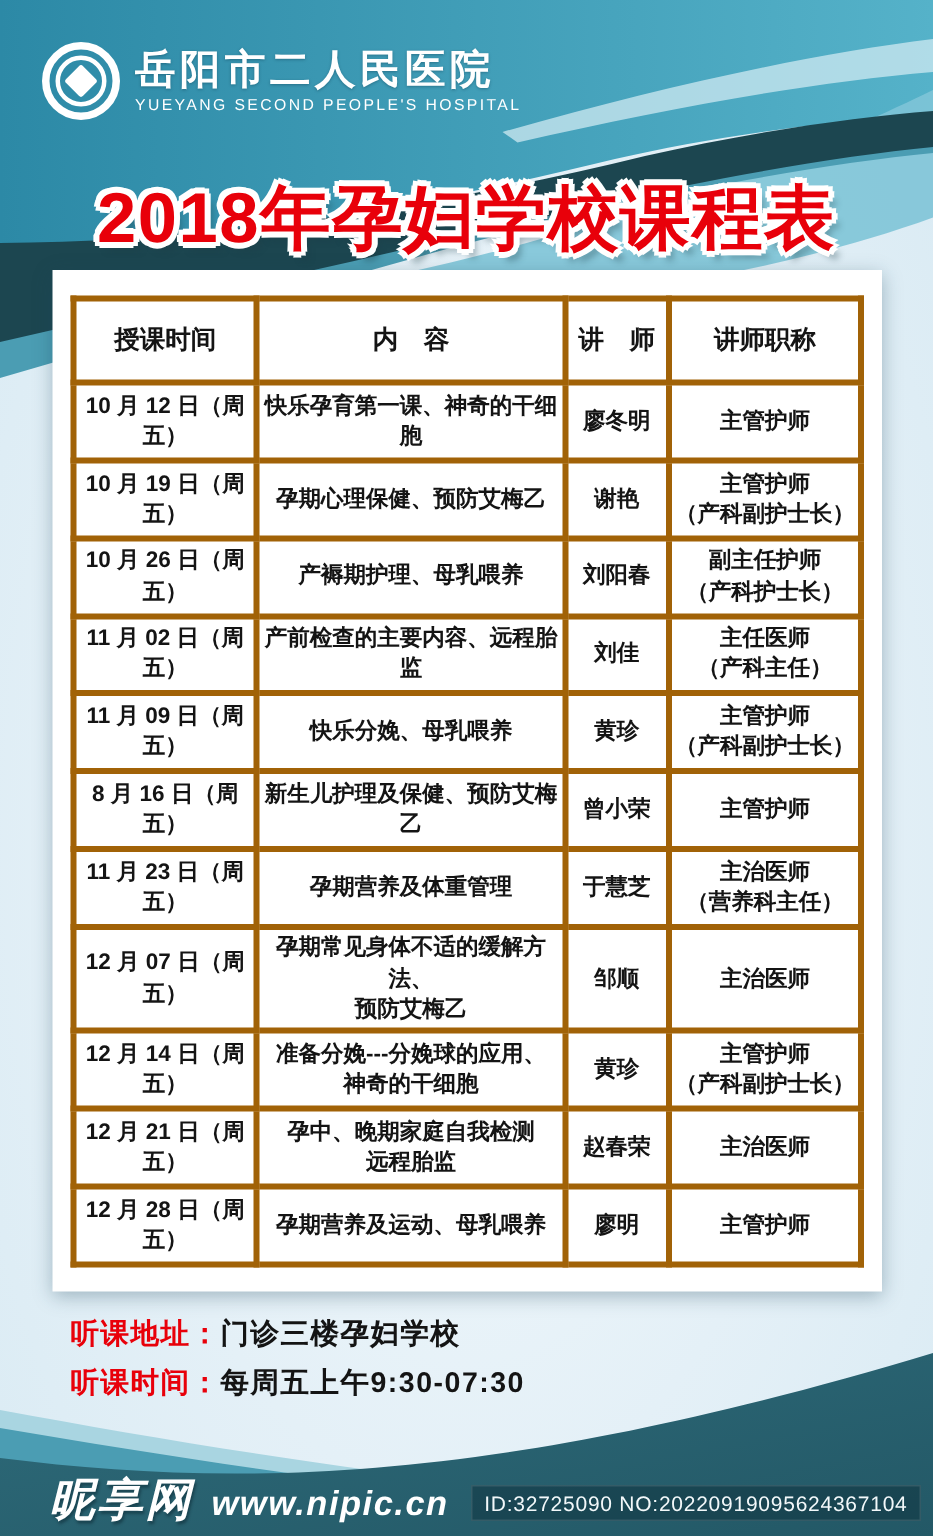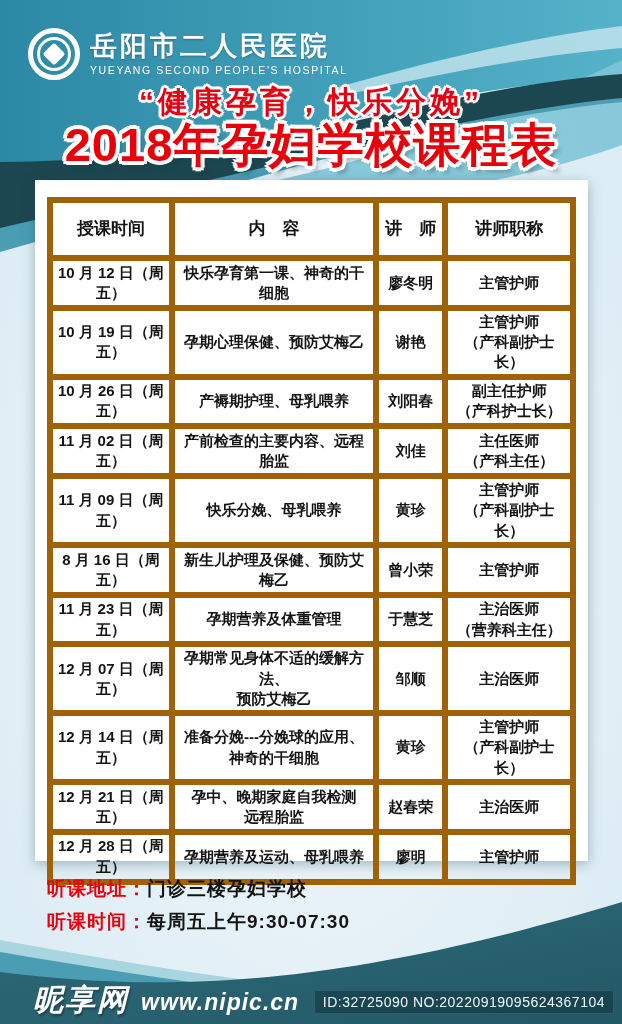--- a/index.html
+++ b/index.html
@@ -41,21 +41,21 @@
   
   .panel{
     position:absolute;left:35px;top:180px;width:553px;height:681px;z-index:2;
     background:#fff;box-shadow:0 3px 12px rgba(30,70,90,.35);
   }
   table.schedule{
     position:absolute;left:12px;top:17px;width:529px;height:648px;
     border-collapse:collapse;table-layout:fixed;
   }
   .schedule th,.schedule td{
-    border:6px solid #a16207;
+    border:4px solid #a16207;
     text-align:center;vertical-align:middle;
     color:#141414;white-space:pre-line;line-height:1.35;
     padding:1px 2px;
   }
   .schedule th{font-size:17px;font-weight:bold;height:50px;}
   .schedule td{font-size:15px;font-weight:600;}
   .schedule tr{height:49.8px;}
   .schedule .col-date{width:23.3%;}
   .schedule .col-content{width:39.1%;}
   .schedule .col-lecturer{width:13.2%;}
@@ -115,21 +115,20 @@
       <div class="ring-outer"></div>
       <div class="ring-inner"></div>
       <div class="diamond"></div>
     </div>
     <div class="hospital-text">
       <div class="hospital-cn">岳阳市二人民医院</div>
       <div class="hospital-en">YUEYANG SECOND PEOPLE'S HOSPITAL</div>
     </div>
   </div>
 
-  <div class="slogan">“健康孕育，快乐分娩”</div>
   <div class="main-title">2018年孕妇学校课程表</div>
 
   <div class="panel">
     <table class="schedule">
       <colgroup>
         <col class="col-date">
           <col class="col-content">
           <col class="col-lecturer">
           <col class="col-title">
       </colgroup>

